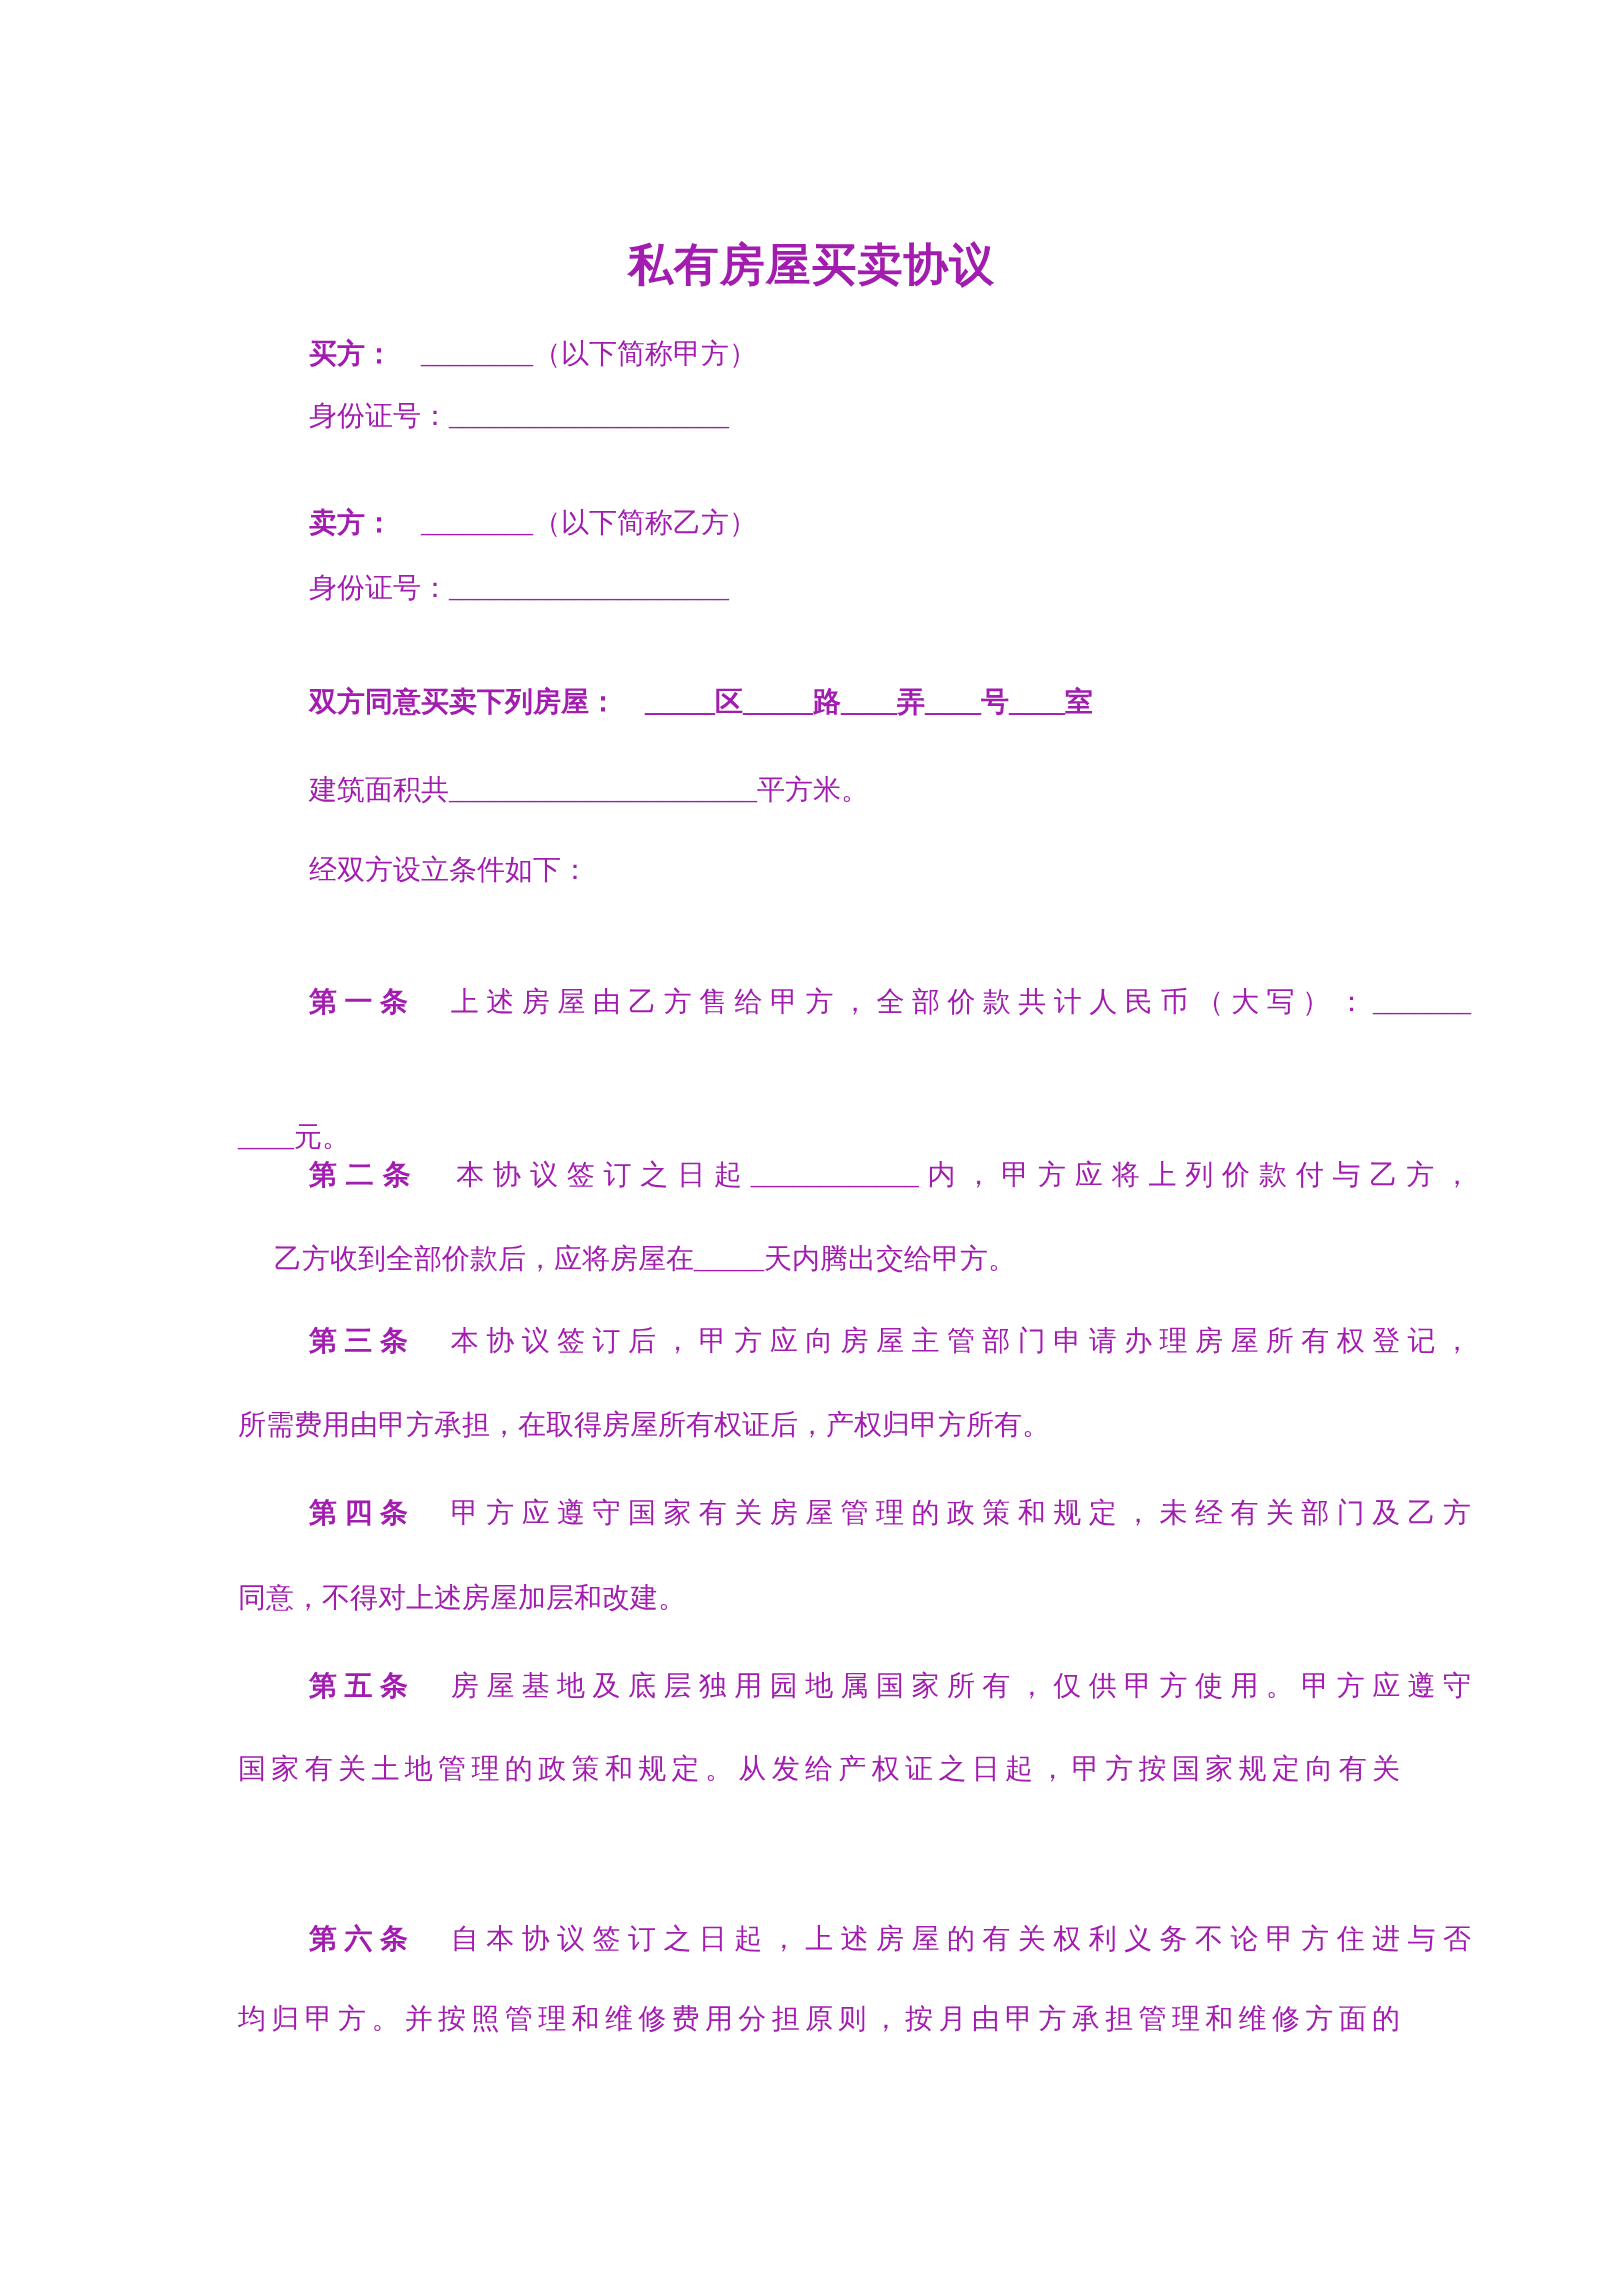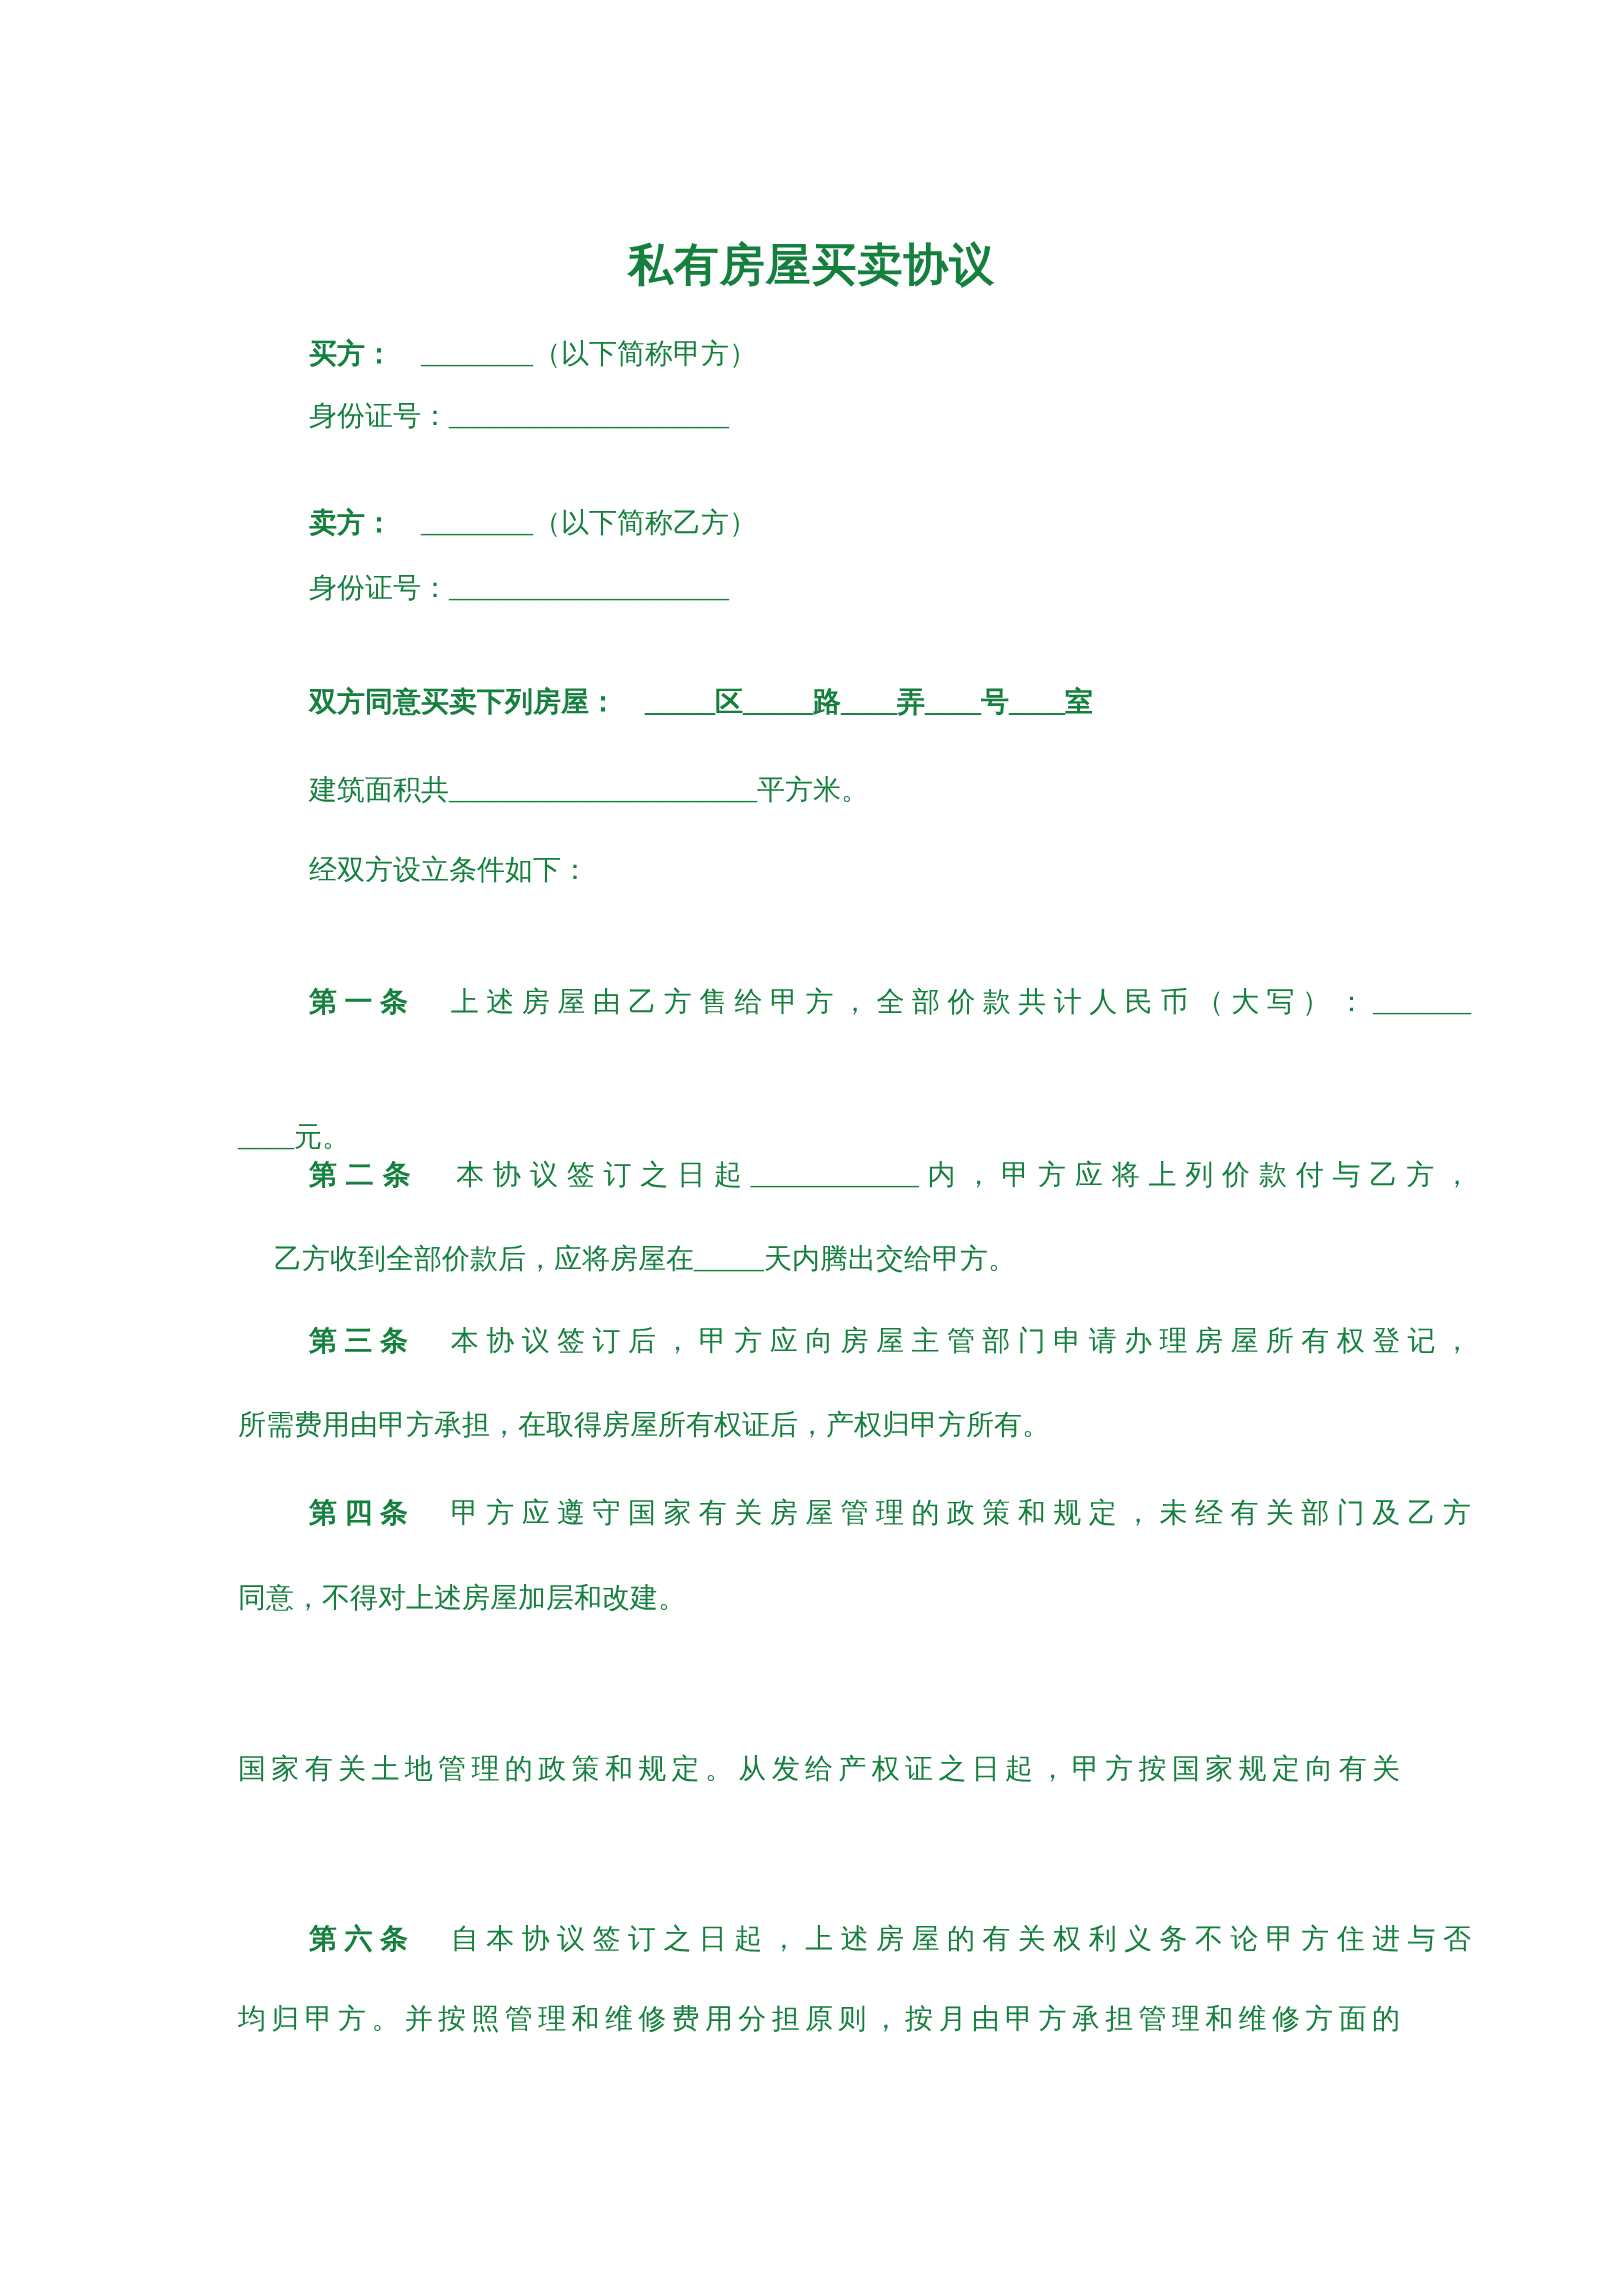--- a/index.html
+++ b/index.html
@@ -6,21 +6,21 @@
     margin: 0;
     padding: 0;
     background: #e8e8e8;
   }
   .page {
     position: relative;
     width: 1623px;
     height: 2294px;
     margin: 0 auto;
     background: #ffffff;
-    color: #15803d;
+    color: #a21caf;
     font-family: "Liberation Serif", "DejaVu Serif", serif;
     overflow: hidden;
   }
   .doc-title {
     position: absolute;
     top: 238px;
     left: 0;
     width: 1623px;
     margin: 0;
     text-align: center;
@@ -93,19 +93,20 @@
 
   <div class="line indent just y-a2l1"><span class="b">第二条</span><span>　本协议签订之日起____________内，甲方应将上列价款付与乙方，</span></div>
   <div class="line y-a2l2">乙方收到全部价款后，应将房屋在_____天内腾出交给甲方。</div>
 
   <div class="line indent just y-a3l1"><span class="b">第三条</span><span>　本协议签订后，甲方应向房屋主管部门申请办理房屋所有权登记，</span></div>
   <div class="line y-a3l2">所需费用由甲方承担，在取得房屋所有权证后，产权归甲方所有。</div>
 
   <div class="line indent just y-a4l1"><span class="b">第四条</span><span>　甲方应遵守国家有关房屋管理的政策和规定，未经有关部门及乙方</span></div>
   <div class="line y-a4l2">同意，不得对上述房屋加层和改建。</div>
 
+  <div class="line indent just y-a5l1"><span class="b">第五条</span><span>　房屋基地及底层独用园地属国家所有，仅供甲方使用。甲方应遵守</span></div>
   <div class="line just y-a5l2">国家有关土地管理的政策和规定。从发给产权证之日起，甲方按国家规定向有关</div>
 
   <div class="line indent just y-a6l1"><span class="b">第六条</span><span>　自本协议签订之日起，上述房屋的有关权利义务不论甲方住进与否</span></div>
   <div class="line just y-a6l2">均归甲方。并按照管理和维修费用分担原则，按月由甲方承担管理和维修方面的</div>
 
 </div>
 
 
 </body></html>

